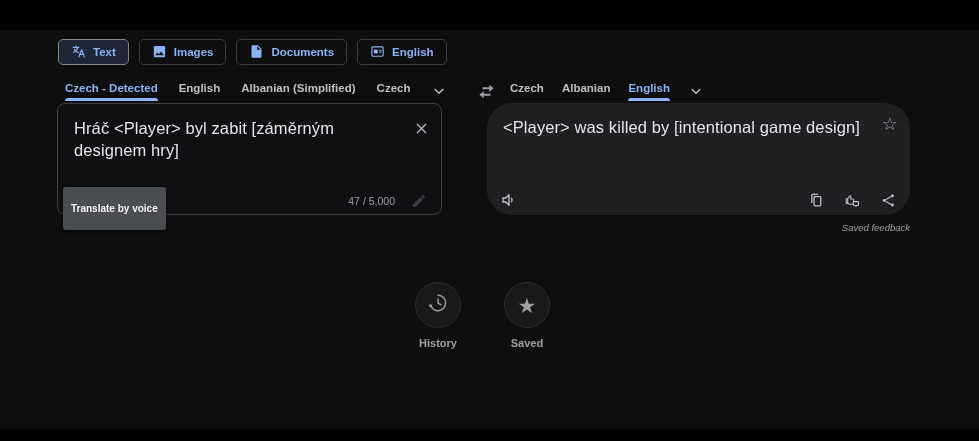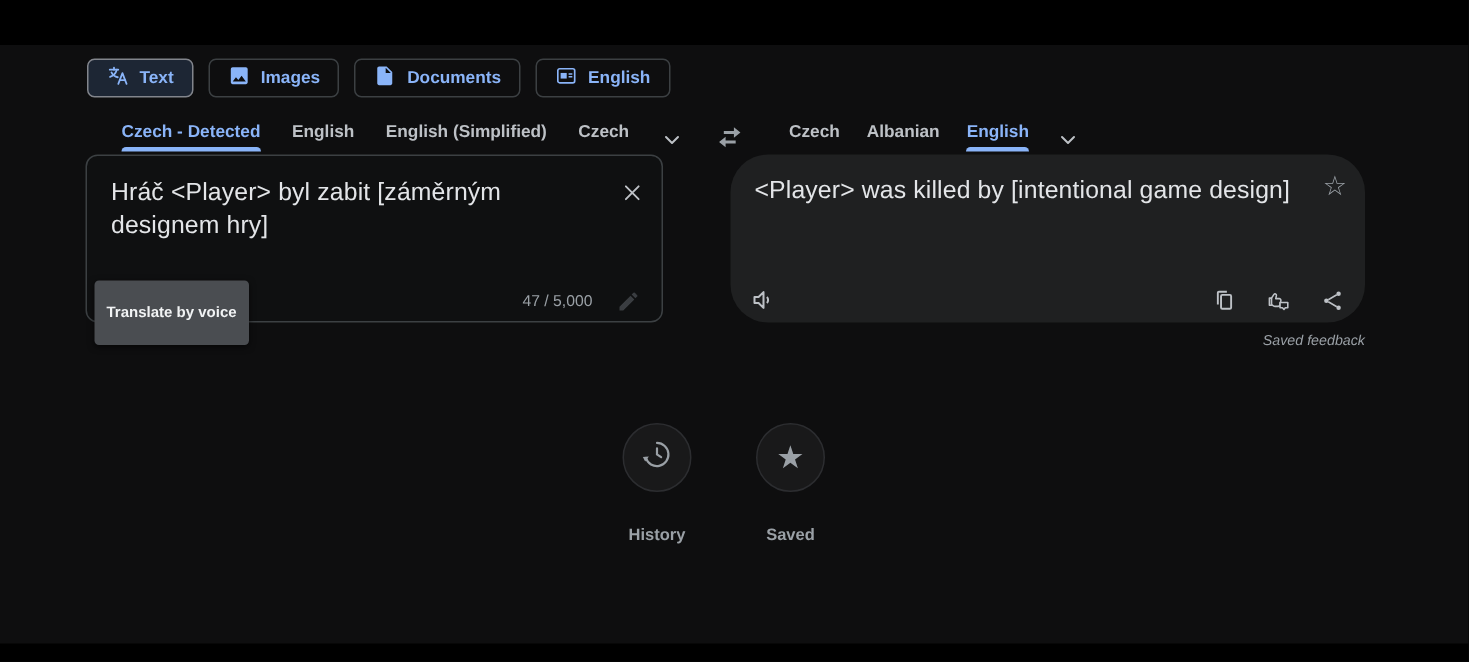--- a/index.html
+++ b/index.html
@@ -13,21 +13,21 @@
   
   .mode-tabs{position:absolute;left:58px;top:39px;display:flex;gap:10px;}
   .mode-tab{display:inline-flex;align-items:center;gap:7px;height:26px;padding:0 12px;
     border-radius:5px;border:1px solid #3c4043;background:transparent;color:#8ab4f8;
     font-family:"Liberation Sans",sans-serif;font-size:11.5px;font-weight:600;cursor:pointer;}
   .mode-tab.selected{background:#1d2634;border-color:#82858c;}
   .mode-tab svg{width:15px;height:15px;flex:0 0 auto;}
 
   
   .lang-bar{position:absolute;top:82px;left:0;right:0;height:21px;}
-  .lang-group{position:absolute;display:flex;align-items:flex-end;margin-left:16px;}
+  .lang-group{position:absolute;display:flex;align-items:center;}
   .lang-group.src{left:65px;gap:21px;}
   .lang-group.tgt{left:510px;gap:18px;}
   .lang-tab{position:relative;font-size:11.5px;font-weight:700;color:#bdc1c6;
     padding-bottom:7px;cursor:pointer;white-space:nowrap;}
   .lang-tab.selected{color:#8ab4f8;}
   .lang-tab.selected::after{content:"";position:absolute;left:0;right:0;bottom:0;height:3px;
     background:#8ab4f8;border-radius:3px 3px 0 0;}
   .chevron{width:16px;height:16px;color:#bdc1c6;margin-top:-1px;cursor:pointer;}
   .swap{position:absolute;left:477px;top:0px;width:19px;height:19px;color:#9aa0a6;cursor:pointer;}
 
@@ -57,21 +57,21 @@
   .send-feedback{position:absolute;top:222px;left:487px;width:423px;text-align:right;
     font-size:9.5px;font-style:italic;color:#9aa0a6;cursor:pointer;}
 
   
   .shortcuts{position:absolute;left:415px;top:282px;display:flex;gap:43px;}
   .shortcut{display:flex;flex-direction:column;align-items:center;width:46px;}
   .circle{width:46px;height:46px;border-radius:50%;background:#19191a;border:1px solid #2c2d30;
     box-sizing:border-box;display:flex;align-items:center;justify-content:center;color:#9aa0a6;cursor:pointer;}
   .circle svg{width:22px;height:22px;}
   .circle .star-glyph{font-size:21px;line-height:21px;color:#9aa0a6;}
-  .shortcut-label{margin-top:23px;font-size:11px;font-weight:600;color:#9aa0a6;}
+  .shortcut-label{margin-top:9px;font-size:11px;font-weight:600;color:#9aa0a6;}
 </style>
 </head>
 <body>
 
 <div class="screen">
   <div class="strip top"></div>
 
   <div class="mode-tabs">
     <button class="mode-tab selected">
       <span class="icon">
@@ -111,21 +111,21 @@
         </svg>
       </span>
       <span>English</span>
     </button>
   </div>
 
   <div class="lang-bar">
     <div class="lang-group src">
       <div class="lang-tab selected">Czech - Detected</div>
       <div class="lang-tab">English</div>
-      <div class="lang-tab">English (Simplified)</div>
+      <div class="lang-tab">Albanian (Simplified)</div>
       <div class="lang-tab">Czech</div>
       <span class="chevron">
         <svg viewBox="0 0 24 24" fill="none" stroke="currentColor" stroke-width="2" stroke-linecap="round" stroke-linejoin="round">
             <path d="M6 9.5l6 6 6-6"></path>
           </svg>
       </span>
     </div>
     <span class="swap">
       <svg viewBox="0 0 24 24" fill="currentColor">
         <path d="M15.5 3.5 21 8l-5.5 4.5V9.3H7V6.7h8.5V3.5z"></path>

